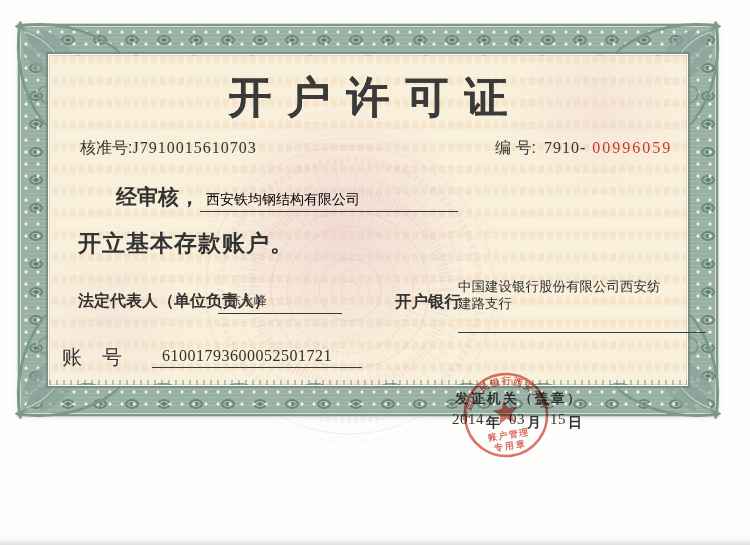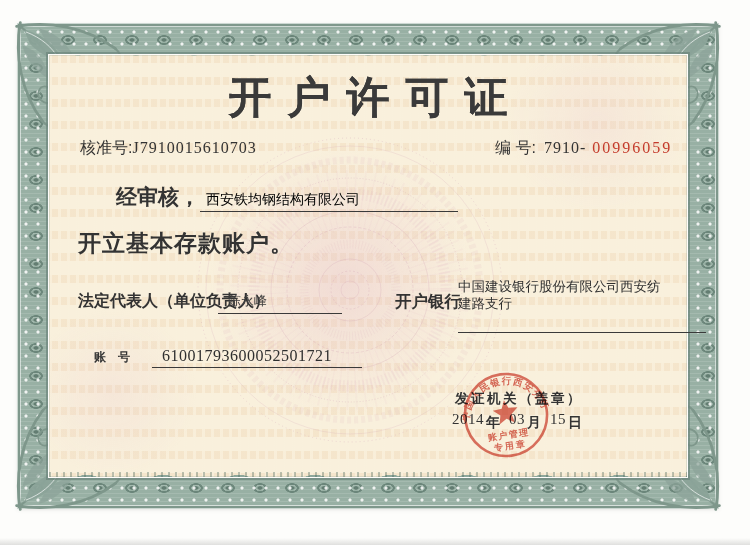--- a/index.html
+++ b/index.html
@@ -10,21 +10,21 @@
     font-family:"Liberation Sans","DejaVu Sans",sans-serif;
     overflow:hidden;
   }
   body::after{ 
     content:''; position:absolute; left:0; right:0; bottom:0; height:7px;
     background:linear-gradient(180deg, rgba(0,0,0,0), rgba(90,90,90,.18));
     pointer-events:none;
   }
 
   .certificate{
-    position:absolute; left:18px; top:24px; width:700px; height:484px;
+    position:absolute; left:18px; top:24px; width:700px; height:392px;
   }
 
   
   .frame{
     position:absolute; inset:0;
     background-color:#98b0a4;
     background-image:
       radial-gradient(circle 1.5px at 6px 6px, rgba(255,255,255,.85) 0 1.1px, transparent 2px),
       radial-gradient(ellipse 10px 7px at 16px 14px, rgba(70,100,88,0) 4.5px, rgba(70,100,88,.55) 5px 6.5px, transparent 7.2px),
       radial-gradient(ellipse 5px 3.5px at 16px 14px, rgba(55,84,73,.55) 0 2px, transparent 3px),
@@ -117,21 +117,21 @@
     display:flex; align-items:flex-end; padding:0 4px 3px 10px;
     font-size:13px; font-family:"Liberation Serif","DejaVu Serif",serif; color:#404040;
   }
   .bank-label{ left:377px; top:266px; font-size:16.5px; font-weight:700; line-height:22px; }
   .bank-field{
     left:440px; top:254px; width:248px;
     border-bottom:1.5px solid #3a3a3a; padding-bottom:20px;
     font-size:13.5px; line-height:17px; color:#2f2f2f; white-space:normal;
   }
 
-  .acct-label{ left:76px; top:321px; font-size:12px; font-weight:700; line-height:24px; }
+  .acct-label{ left:44px; top:321px; font-size:20px; font-weight:400; line-height:24px; }
   .acct-field{
     left:134px; top:318px; width:210px; height:26px;
     border-bottom:1.5px solid #3a3a3a;
     display:flex; align-items:flex-end; padding:0 2px 2px 10px;
     font-size:16px; font-family:"Liberation Serif","DejaVu Serif",serif;
     letter-spacing:.5px; color:#2f2f2f;text-align:center;
   }
 
   .issuer{ left:437px; top:366px; font-size:13.5px; font-weight:700; letter-spacing:2.5px; line-height:18px; }
   .date-line{ left:434px; top:388px; font-size:14px; line-height:20px; }

